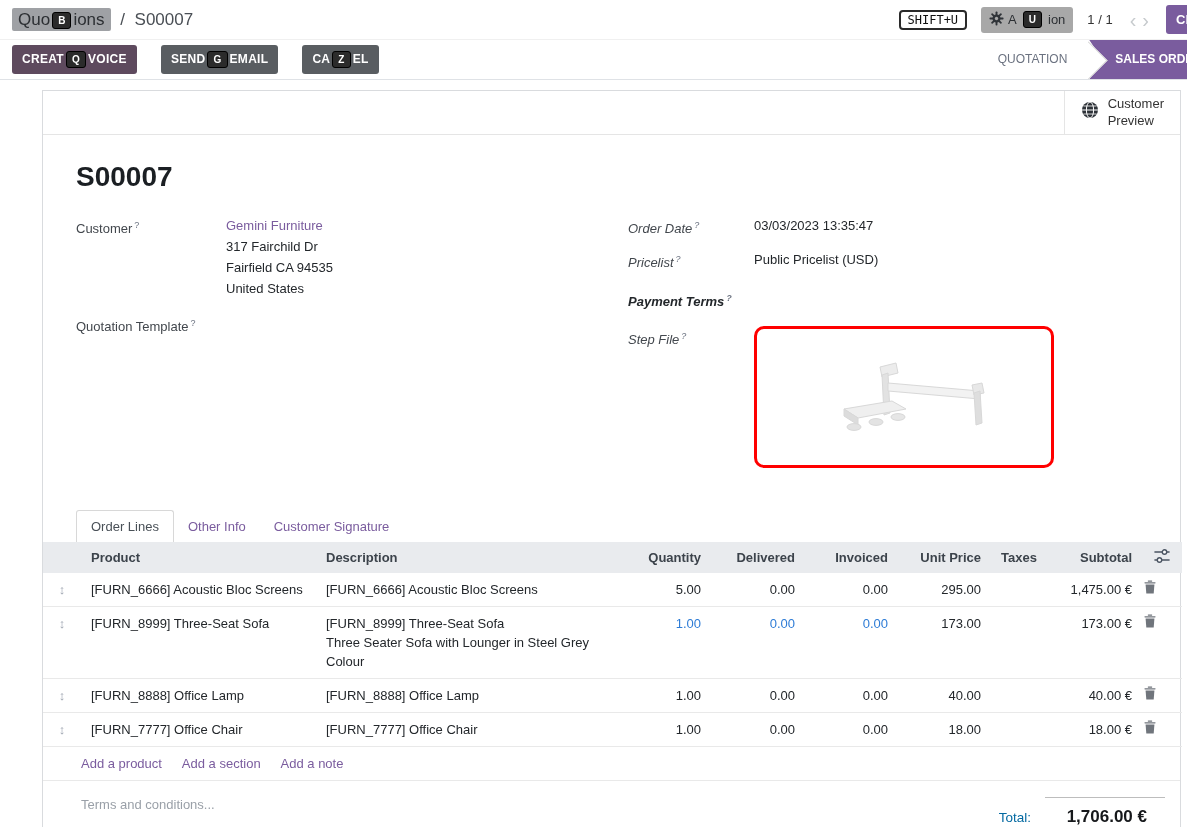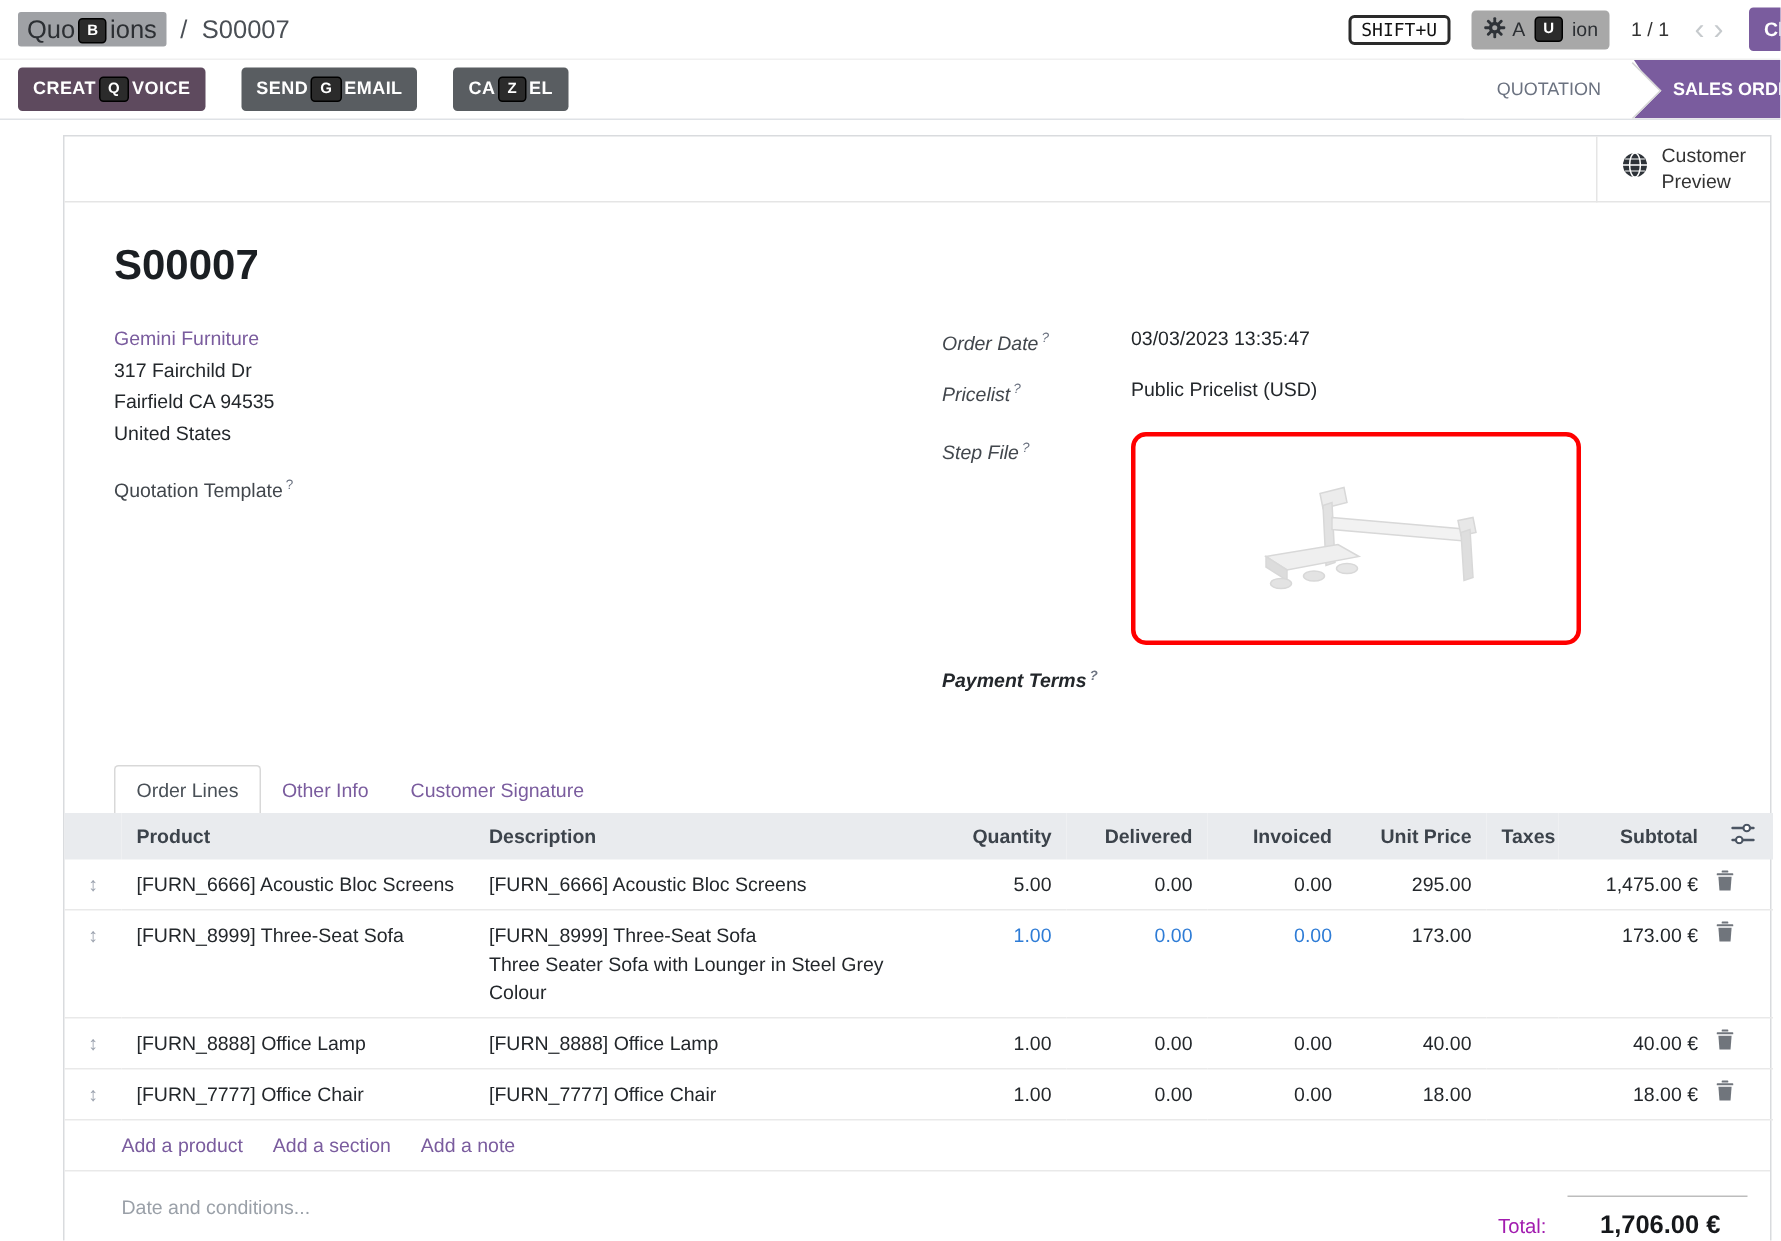--- a/index.html
+++ b/index.html
@@ -87,21 +87,21 @@
   .col-qty { width:85px; } .col-del { width:94px; } .col-inv { width:93px; }
   .col-up { width:93px; } .col-tax { width:48px; } .col-sub { width:103px; } .col-tr { width:40px; }
   .addlinks { padding:9px 0 9px 38px; border-bottom:1px solid #e9e9e9; }
   .addlinks a { margin-right:17px; font-size:13px; }
 
   
   .sheet-foot { display:flex; justify-content:space-between; align-items:flex-start;
     padding:16px 15px 0 38px; }
   .terms { color:#9aa0a8; cursor:text; }
   .total-line { display:flex; align-items:baseline; gap:14px; }
-  .total-label { color:#a21caf; font-size:13.5px; }
+  .total-label { color:#0369a1; font-size:13.5px; }
   .total-value { border-top:1px solid #bdbdbd; padding:9px 18px 0 4px; min-width:120px;
     text-align:right; font-weight:bold; font-size:17px; color:#16181b; }
 </style>
 </head>
 <body>
 
 <div class="topbar">
   <div>
     <span class="crumb-parent"><span>Quo</span><span class="hint">B</span><span>ions</span></span>
     <span class="crumb-sep">/</span>
@@ -163,20 +163,21 @@
           </span>
       </div>
     </div>
 
     <div class="sheet-body">
       <h1 class="title">S00007</h1>
 
       <div class="fields">
         <div class="col-left">
           <div class="frow">
+            <div class="flabel"><span>Customer</span><sup>?</sup></div>
             <div class="fval addr">
               <div><a class="link">Gemini Furniture</a></div>
               <div>317 Fairchild Dr</div>
               <div>Fairfield CA 94535</div>
               <div>United States</div>
             </div>
           </div>
           <div class="frow" style="margin-top:14px;">
             <div class="flabel"><span>Quotation Template</span><sup>?</sup></div>
             <div class="fval"></div>
@@ -184,44 +185,44 @@
         </div>
 
         <div class="col-right">
           <div class="frow">
             <div class="flabel"><span>Order Date</span><sup>?</sup></div>
             <div class="fval">03/03/2023 13:35:47</div>
           </div>
           <div class="frow" style="margin-bottom:14px;">
             <div class="flabel"><span>Pricelist</span><sup>?</sup></div>
             <div class="fval">Public Pricelist (USD)</div>
+          </div>
+          <div class="frow" style="margin-bottom:14px;">
+            <div class="flabel bold"><span>Payment Terms</span><sup>?</sup></div>
+            <div class="fval"></div>
           </div>
           <div class="frow">
             <div class="flabel"><span>Step File</span><sup>?</sup></div>
             <div class="stepfile-box">
               <span><svg width="240" height="110" viewBox="0 0 240 110">
                 <g stroke="#d8d8d8" stroke-width="1">
                   <polygon points="96,28 112,24 114,34 98,38" fill="#ececec"></polygon>
                   <polygon points="98,36 104,34 106,74 100,76" fill="#e2e2e2"></polygon>
                   <polygon points="104,44 196,52 196,60 104,52" fill="#f2f2f2"></polygon>
                   <polygon points="188,46 198,44 200,54 190,56" fill="#e8e8e8"></polygon>
                   <polygon points="190,54 196,52 198,84 192,86" fill="#dedede"></polygon>
                   <polygon points="60,70 108,62 122,70 74,79" fill="#efefef"></polygon>
                   <polygon points="60,70 74,79 74,86 60,77" fill="#dcdcdc"></polygon>
                   <ellipse cx="70" cy="88" rx="7" ry="3.4" fill="#e3e3e3"></ellipse>
                   <ellipse cx="92" cy="83" rx="7" ry="3.4" fill="#e3e3e3"></ellipse>
                   <ellipse cx="114" cy="78" rx="7" ry="3.4" fill="#e6e6e6"></ellipse>
                 </g>
               </svg></span>
             </div>
           </div>
-          <div class="frow" style="margin-bottom:14px;">
-            <div class="flabel bold"><span>Payment Terms</span><sup>?</sup></div>
-            <div class="fval"></div>
-          </div>
         </div>
       </div>
     </div>
 
     <div class="tabs">
       <div class="tab active">Order Lines</div>
       <div class="tab">Other Info</div>
       <div class="tab">Customer Signature</div>
     </div>
 
@@ -338,21 +339,21 @@
       </tbody>
     </table>
 
     <div class="addlinks">
       <a class="link">Add a product</a>
       <a class="link">Add a section</a>
       <a class="link">Add a note</a>
     </div>
 
     <div class="sheet-foot">
-      <div class="terms">Date and conditions...</div>
+      <div class="terms">Terms and conditions...</div>
       <div class="total-line">
         <span class="total-label">Total:</span>
         <span class="total-value">1,706.00 €</span>
       </div>
     </div>
 
   </div>
 </div>
 
 </body></html>

